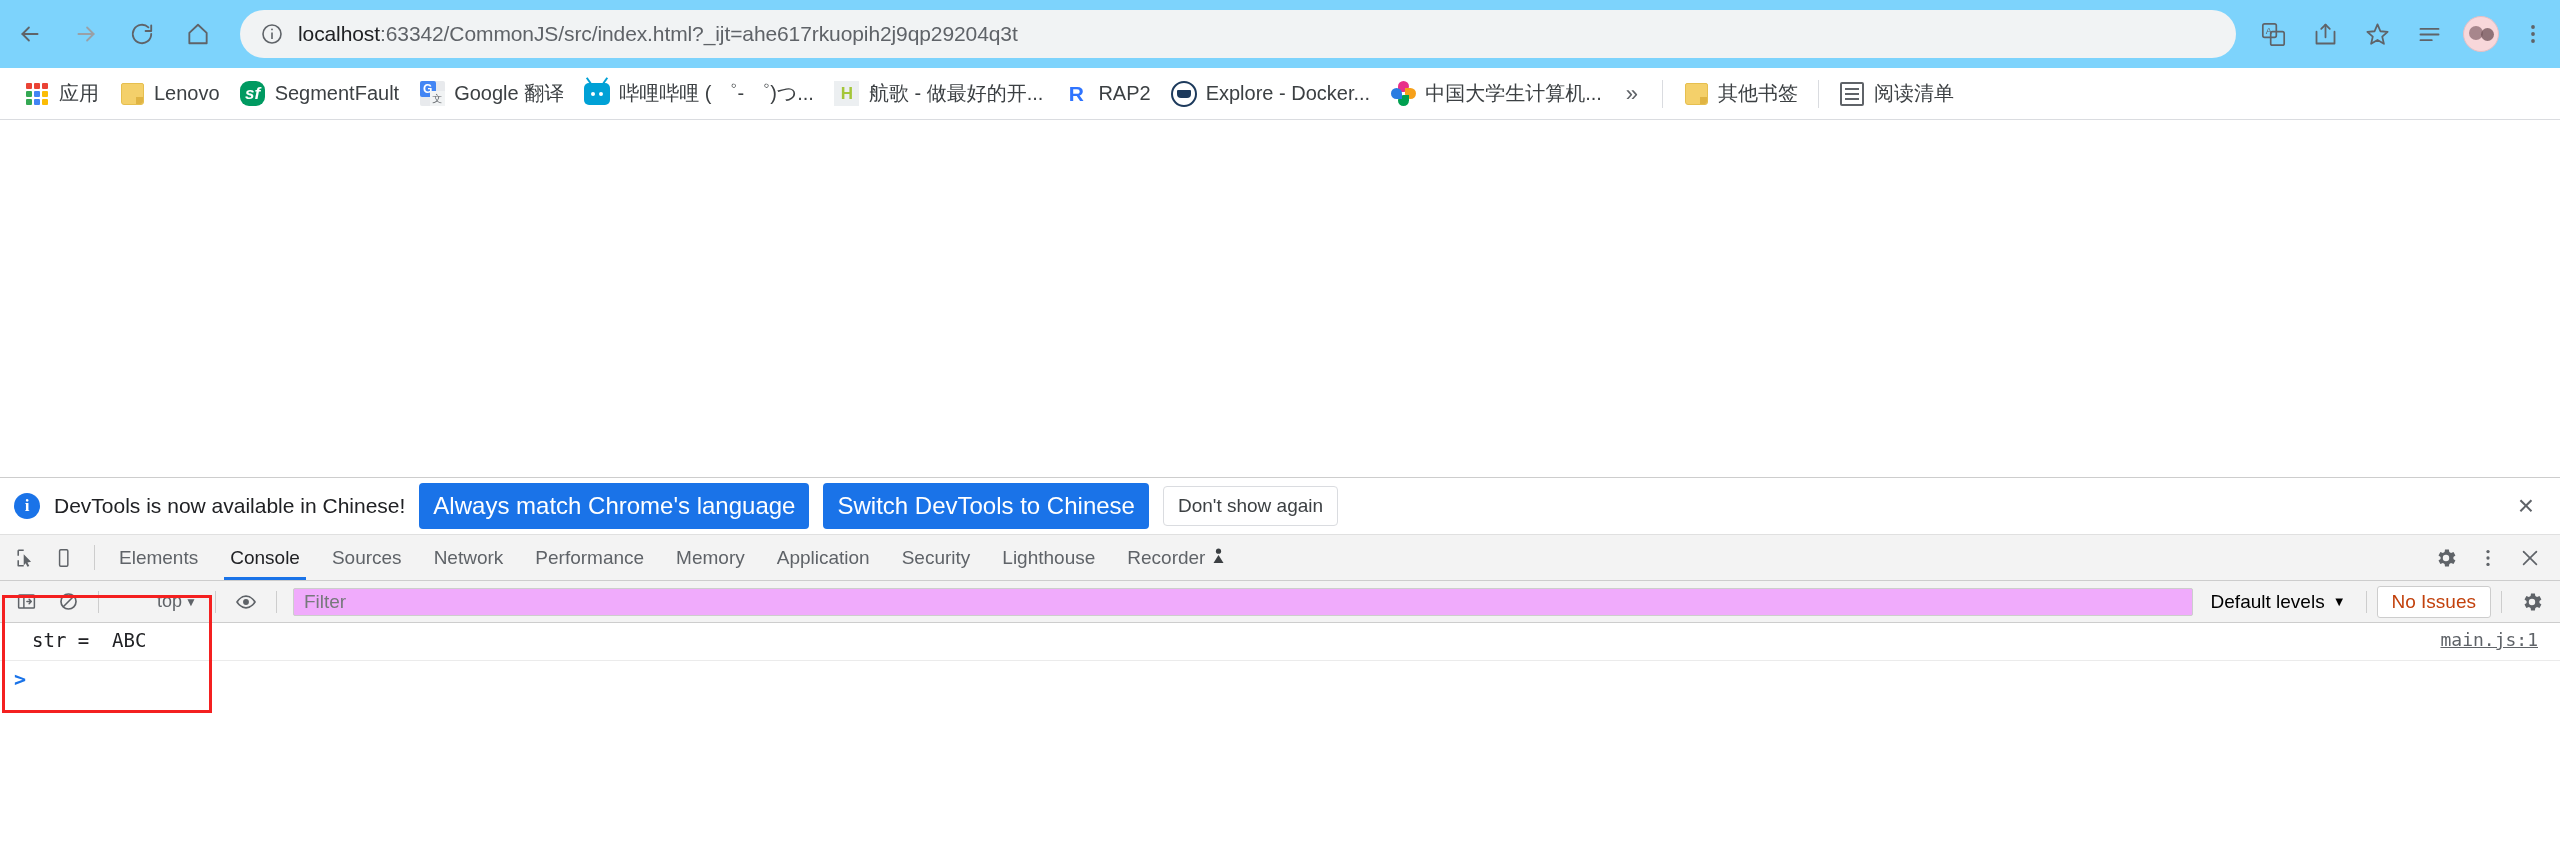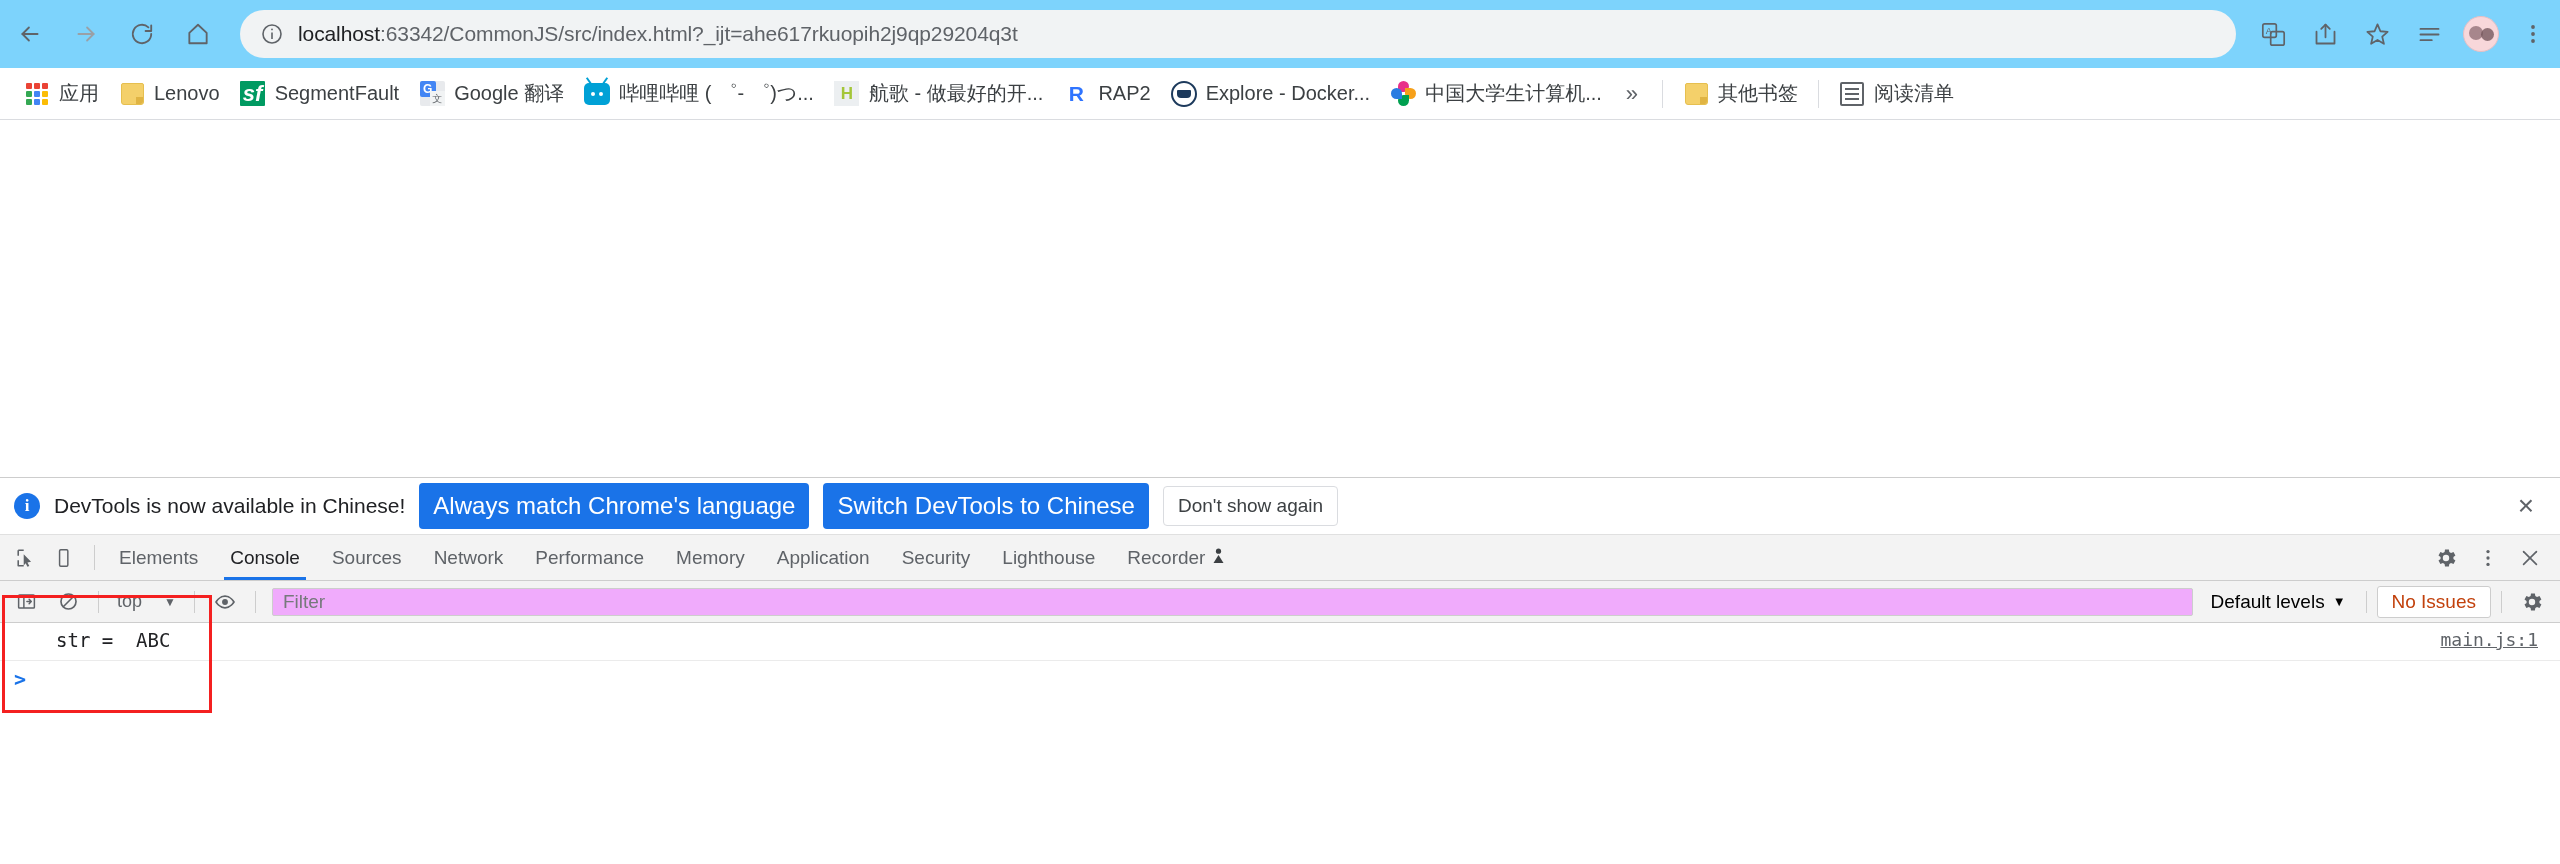--- a/index.html
+++ b/index.html
@@ -175,23 +175,23 @@
     position:absolute;
     right:0; bottom:0;
     width:7px; height:7px;
     background:#e0b443;
     border-radius: 0 0 3px 0;
   }
 
   .sf-ico {
     width: 25px; height: 25px;
     background: #009a61;
-    border-radius: 1px;
+    border-radius: 9px;
     color: #fff;
-    font-size: 22px;
+    font-size: 17px;
     font-weight: bold;
     display: flex;
     align-items: center;
     justify-content: center;
     font-style: italic;
   }
   .gt-ico {
     width: 25px; height: 25px;
     background: #e8eaed;
     border-radius: 2px;
@@ -421,23 +421,24 @@
     height: 22px;
     background: #cdcdcd;
     margin: 0 8px;
     flex: 0 0 auto;
   }
   .ct-context {
     font-size: 18px;
     color: #5f6368;
     display: flex;
     align-items: center;
-    gap: 22px;
+    gap: 3px;
     padding: 3px 8px;
     flex: 0 0 auto;
+    margin-left: 40px;
   }
   .filter-input {
     flex: 1 1 auto;
     height: 28px;
     background: #f0abfc;
     border: 1px solid #cdcdcd;
     border-radius: 2px;
     font-size: 19px;
     color: #5f6368;
     padding: 0 10px;
@@ -477,21 +478,21 @@
     align-items: flex-start;
     justify-content: space-between;
     border-bottom: 1px solid #ebebeb;
     padding: 6px 22px 6px 0;
     min-height: 38px;
   }
   .console-msg {
     font-family: "DejaVu Sans Mono", monospace;
     font-size: 19px;
     color: #202124;
-    padding-left: 56px;
+    padding-left: 32px;
     white-space: pre;
   }
   .console-src {
     font-family: "DejaVu Sans Mono", monospace;
     font-size: 18px;
     color: #5f6368;
     text-decoration: underline;
     flex: 0 0 auto;
     margin-left: 24px;
   }

